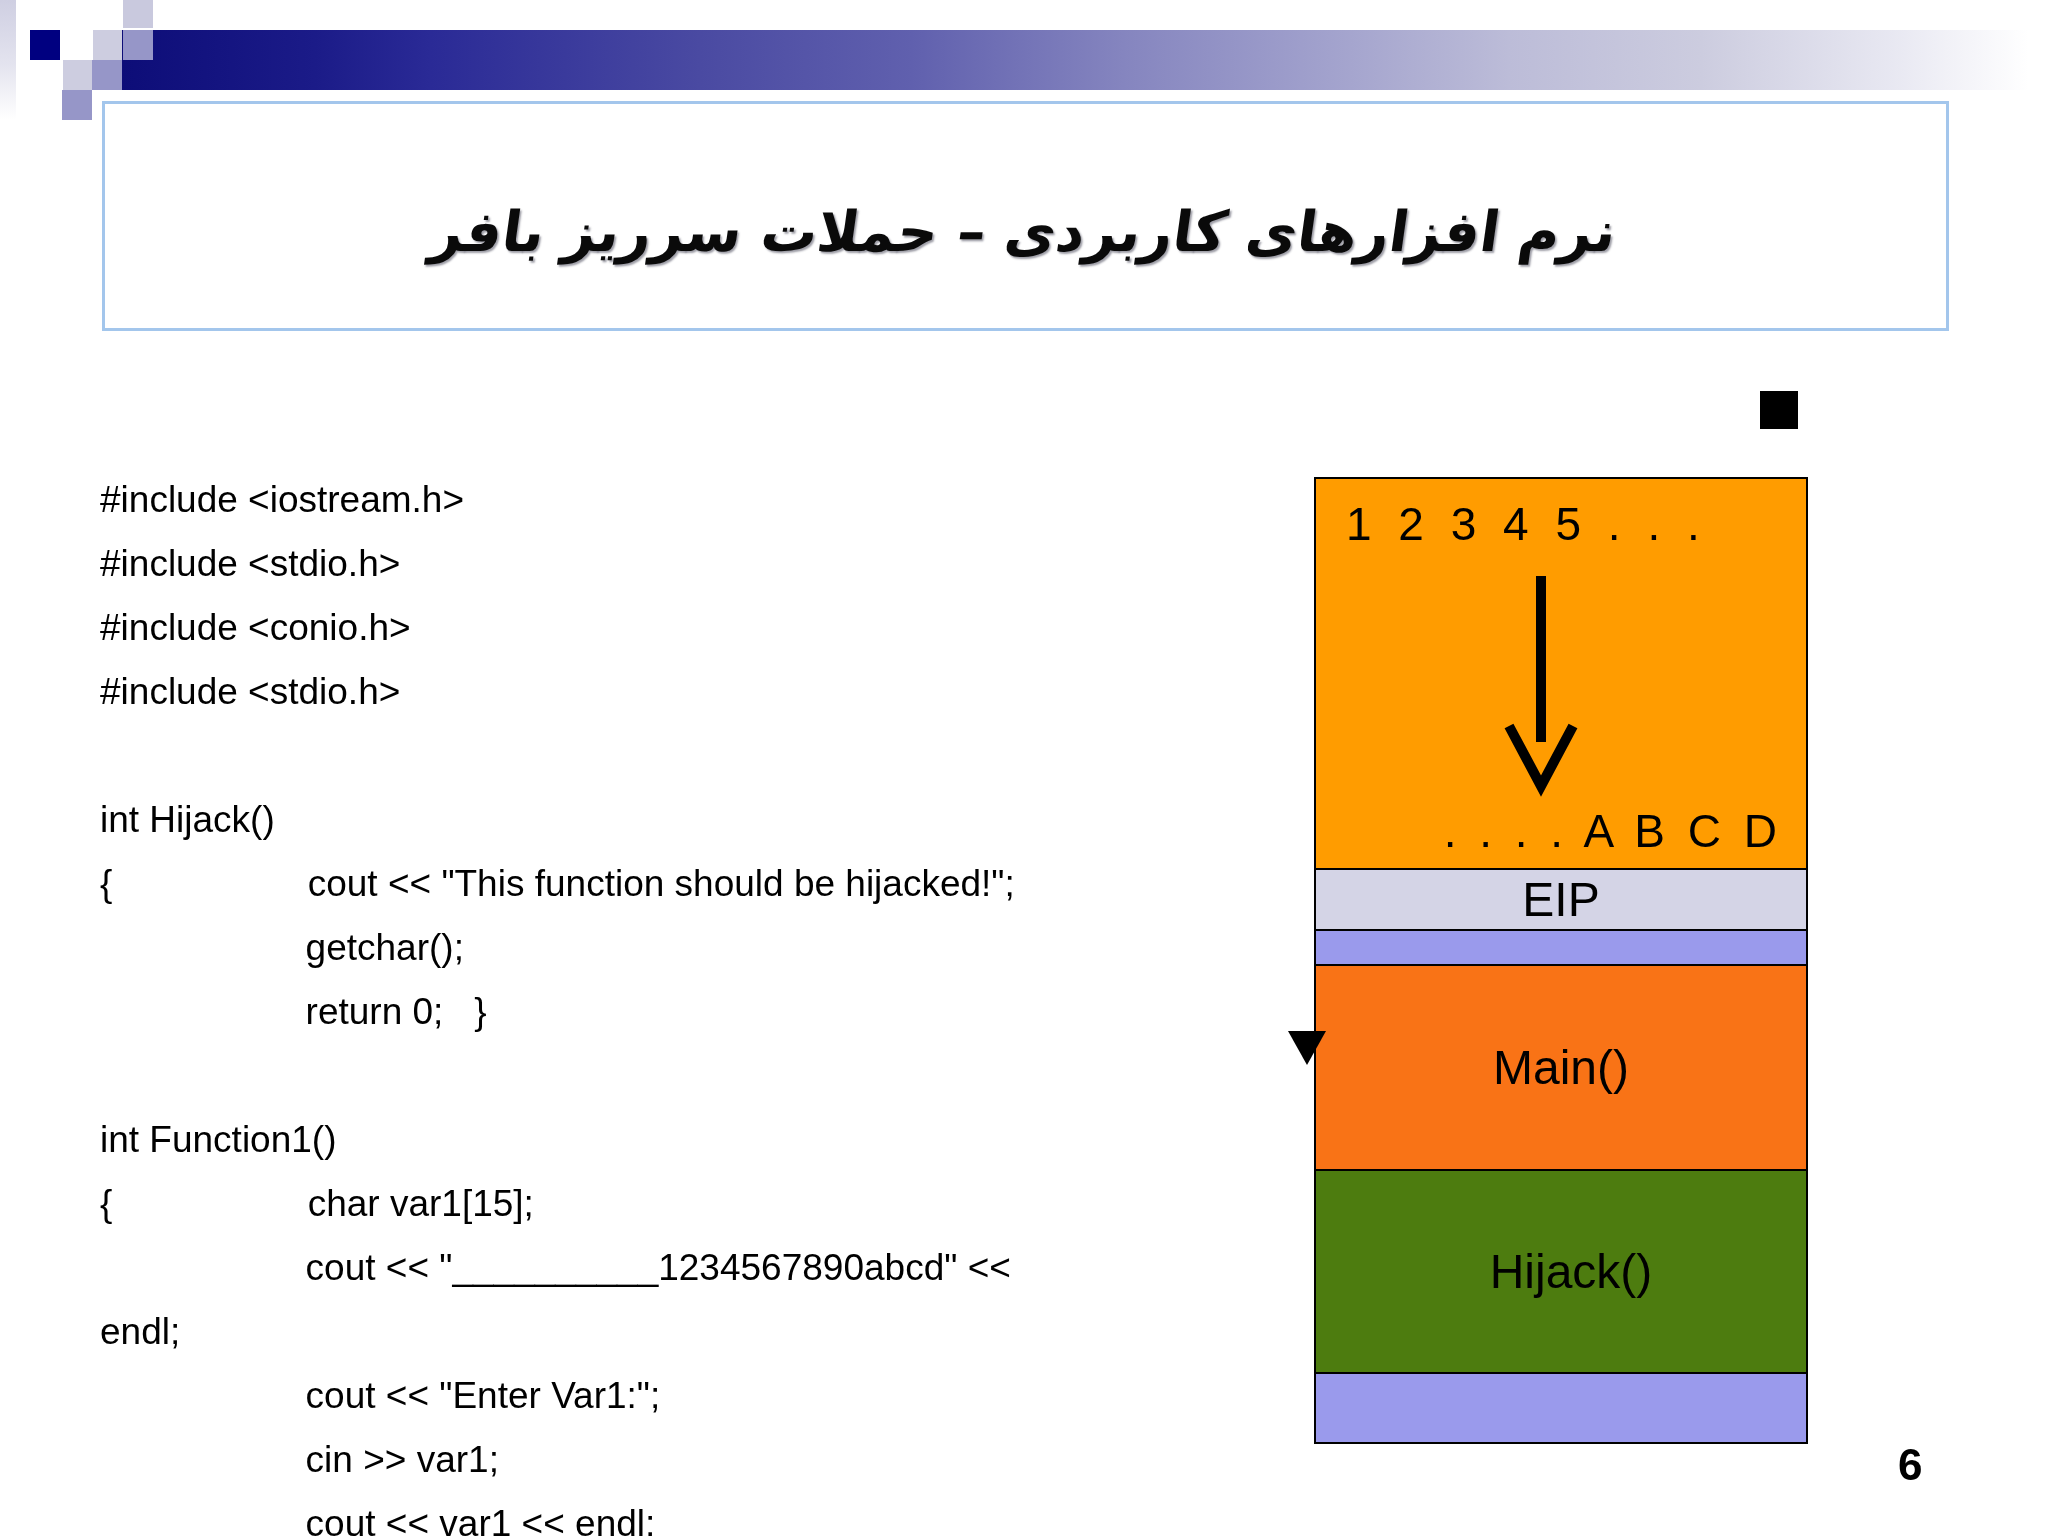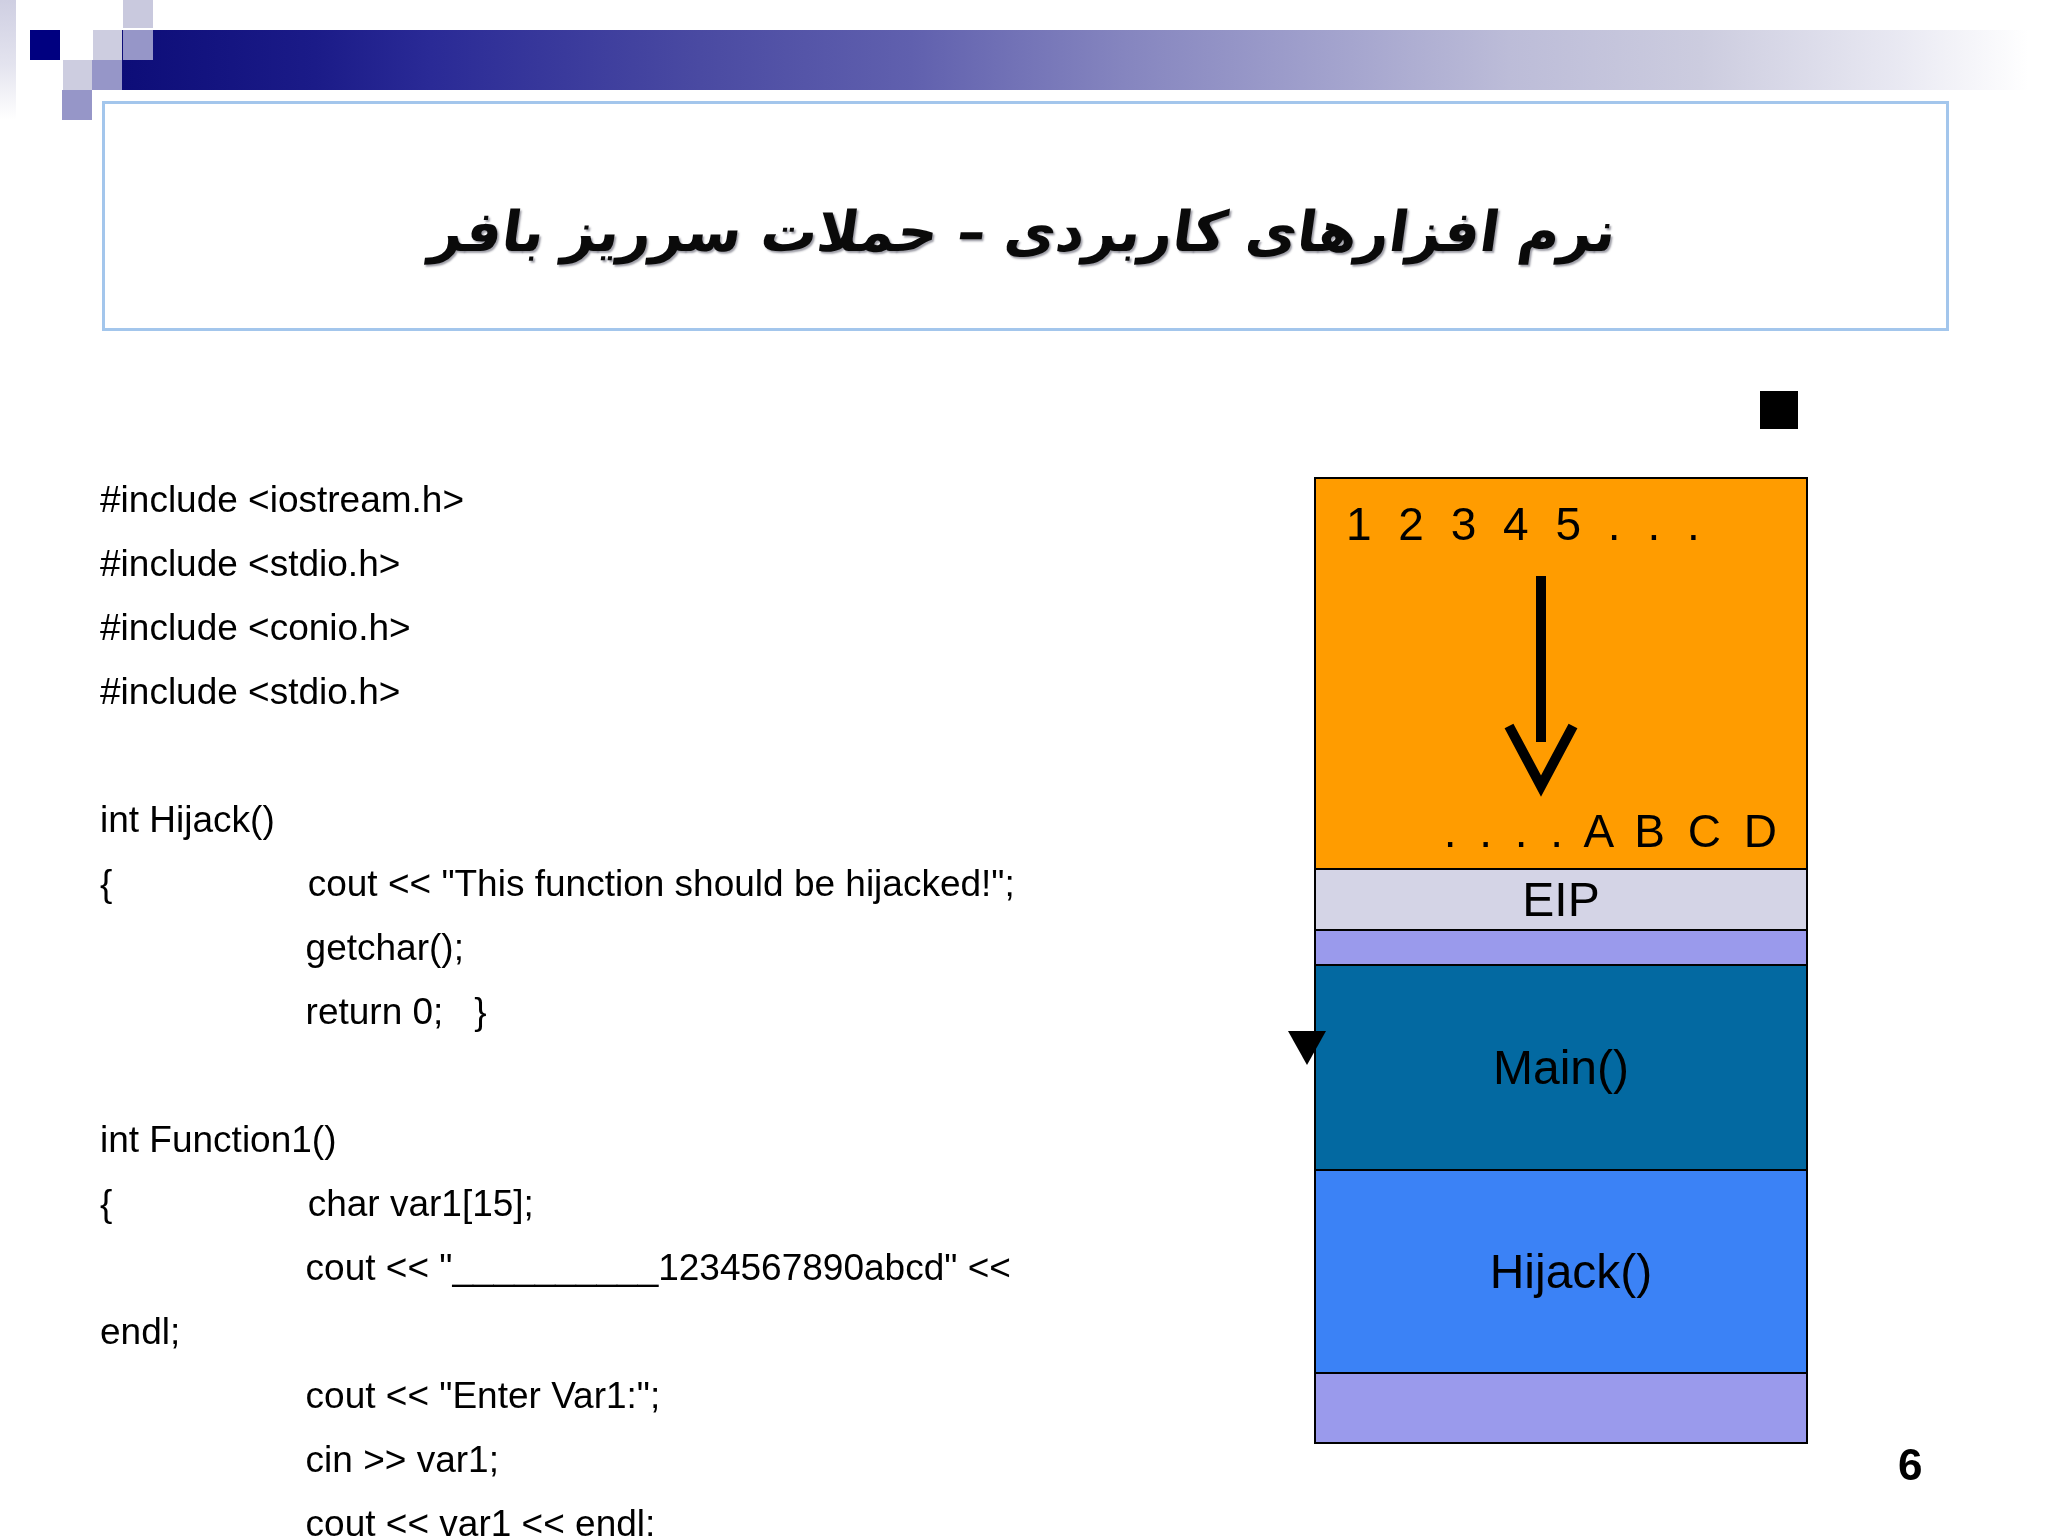--- a/index.html
+++ b/index.html
@@ -122,25 +122,25 @@
     </svg>
     <div class="buf-bottom">. . . . A B C D</div>
   </div>
 
   <div class="blk blk-eip" style="background: rgb(212, 212, 230);">
     <span class="blk-label">EIP</span>
   </div>
 
   <div class="blk blk-peri1" style="background: rgb(154, 154, 236);"></div>
 
-  <div class="blk blk-main" style="background: #0369a1;">
+  <div class="blk blk-main" style="background: #f97316;">
     <span class="blk-label">Main()</span>
   </div>
 
-  <div class="blk blk-hijack" style="background: #3b82f6; padding-left: 20px;">
+  <div class="blk blk-hijack" style="background: #4d7c0f; padding-left: 20px;">
     <span class="blk-label">Hijack()</span>
   </div>
 
   <div class="blk blk-peri2" style="background: rgb(154, 154, 236);"></div>
 </div>
 
 <div class="abs tri-marker"></div>
 
 <div class="abs page-number">6</div>
 

